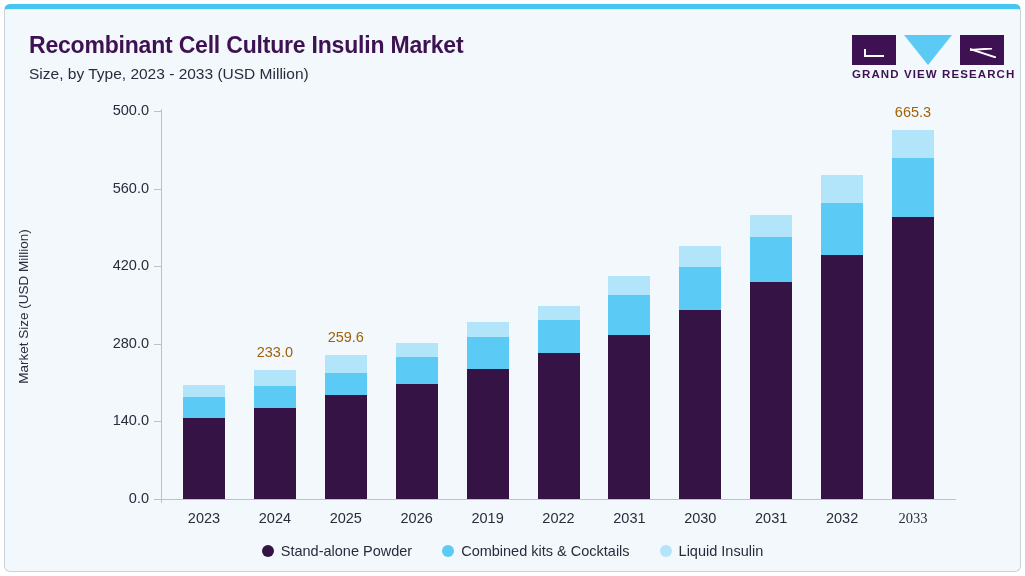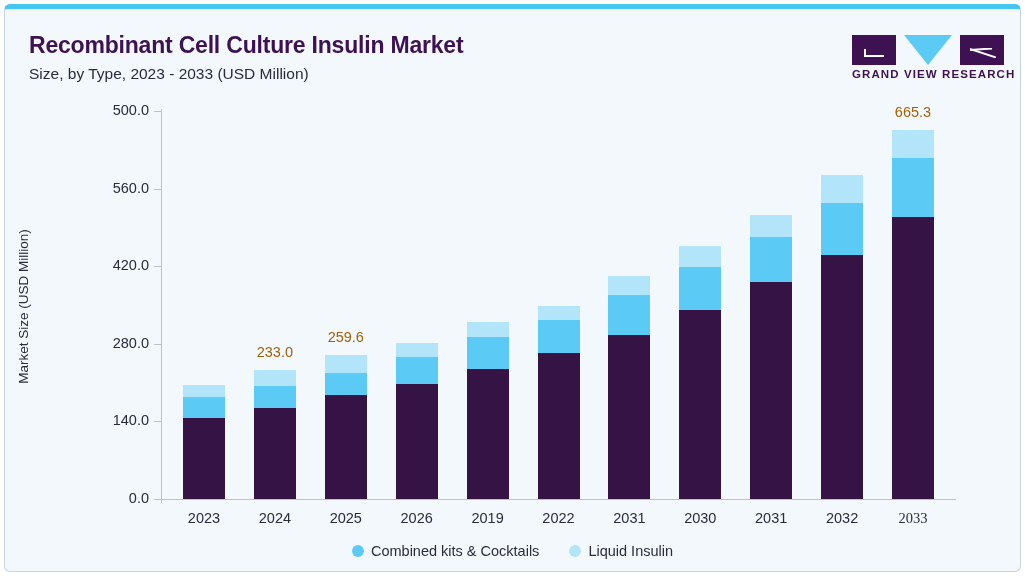--- a/index.html
+++ b/index.html
@@ -218,20 +218,24 @@
         <div class="xtick-label" style="left: 579.4px; top: 501px;">2031</div>
         <div class="xtick-label" style="left: 650.3px; top: 501px;">2030</div>
         <div class="xtick-label" style="left: 721.2px; top: 501px;">2031</div>
         <div class="xtick-label" style="left: 792.1px; top: 501px;">2032</div>
         <div class="xtick-label" style="left: 863px; top: 501px; font-family: Liberation Serif, serif;">2033</div>
       </div>
   </div>
 
   <div id="legend">
       <div class="legend-item">
+        <span class="legend-dot" style="background: rgb(54, 19, 69);"></span>
+        <span class="legend-label">Stand-alone Powder</span>
+      </div>
+      <div class="legend-item">
         <span class="legend-dot" style="background: rgb(91, 203, 245);"></span>
         <span class="legend-label">Combined kits &amp; Cocktails</span>
       </div>
       <div class="legend-item">
         <span class="legend-dot" style="background: rgb(179, 229, 250);"></span>
         <span class="legend-label">Liquid Insulin</span>
       </div>
     </div>
 
 </div>

